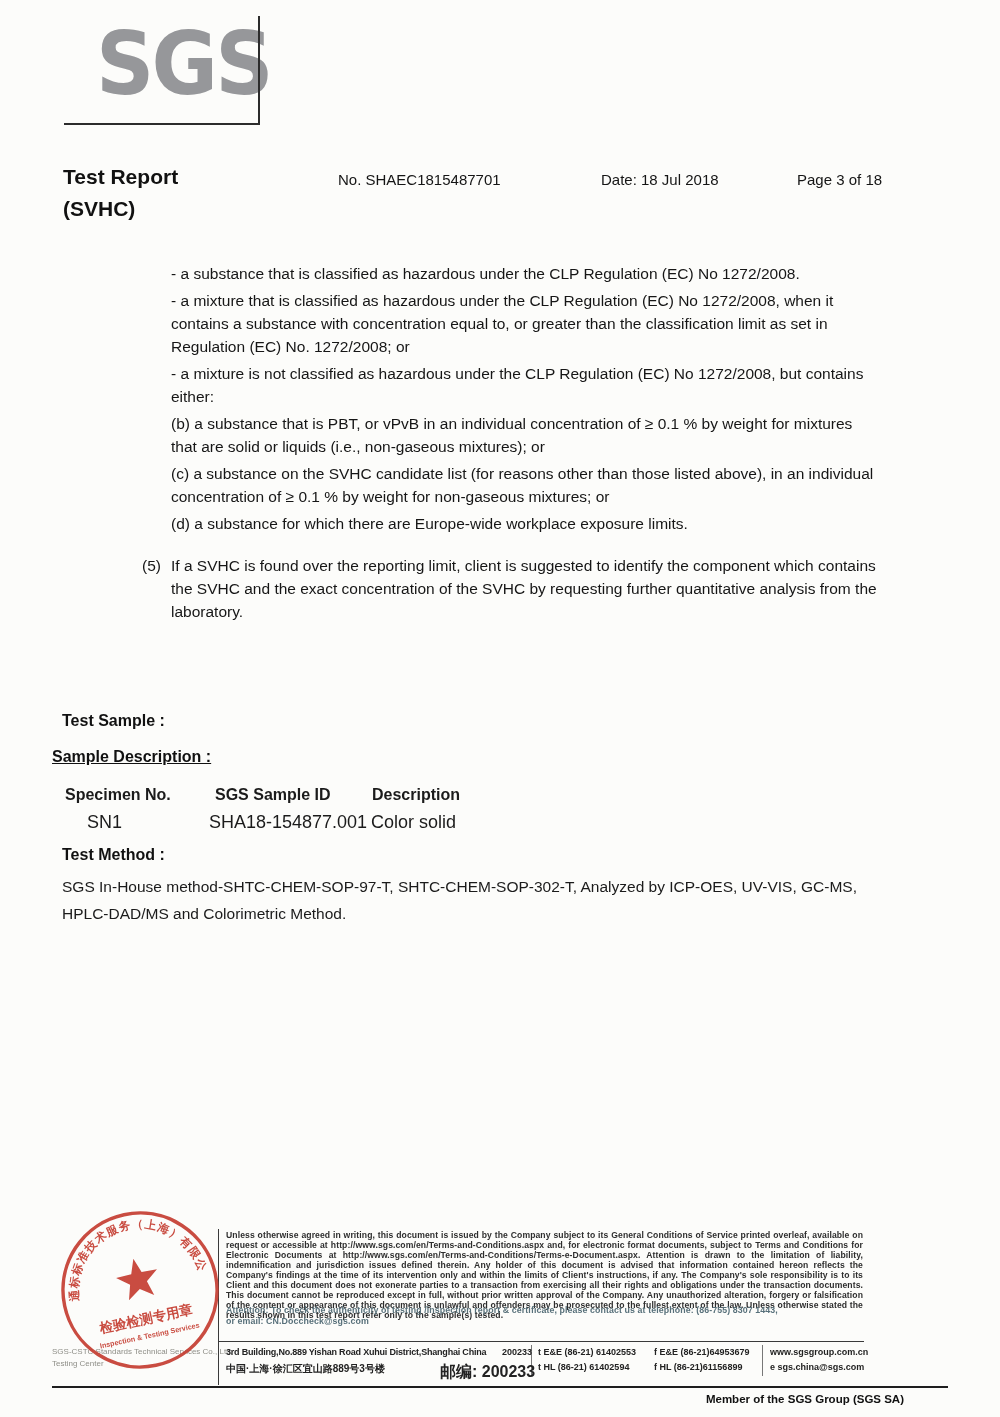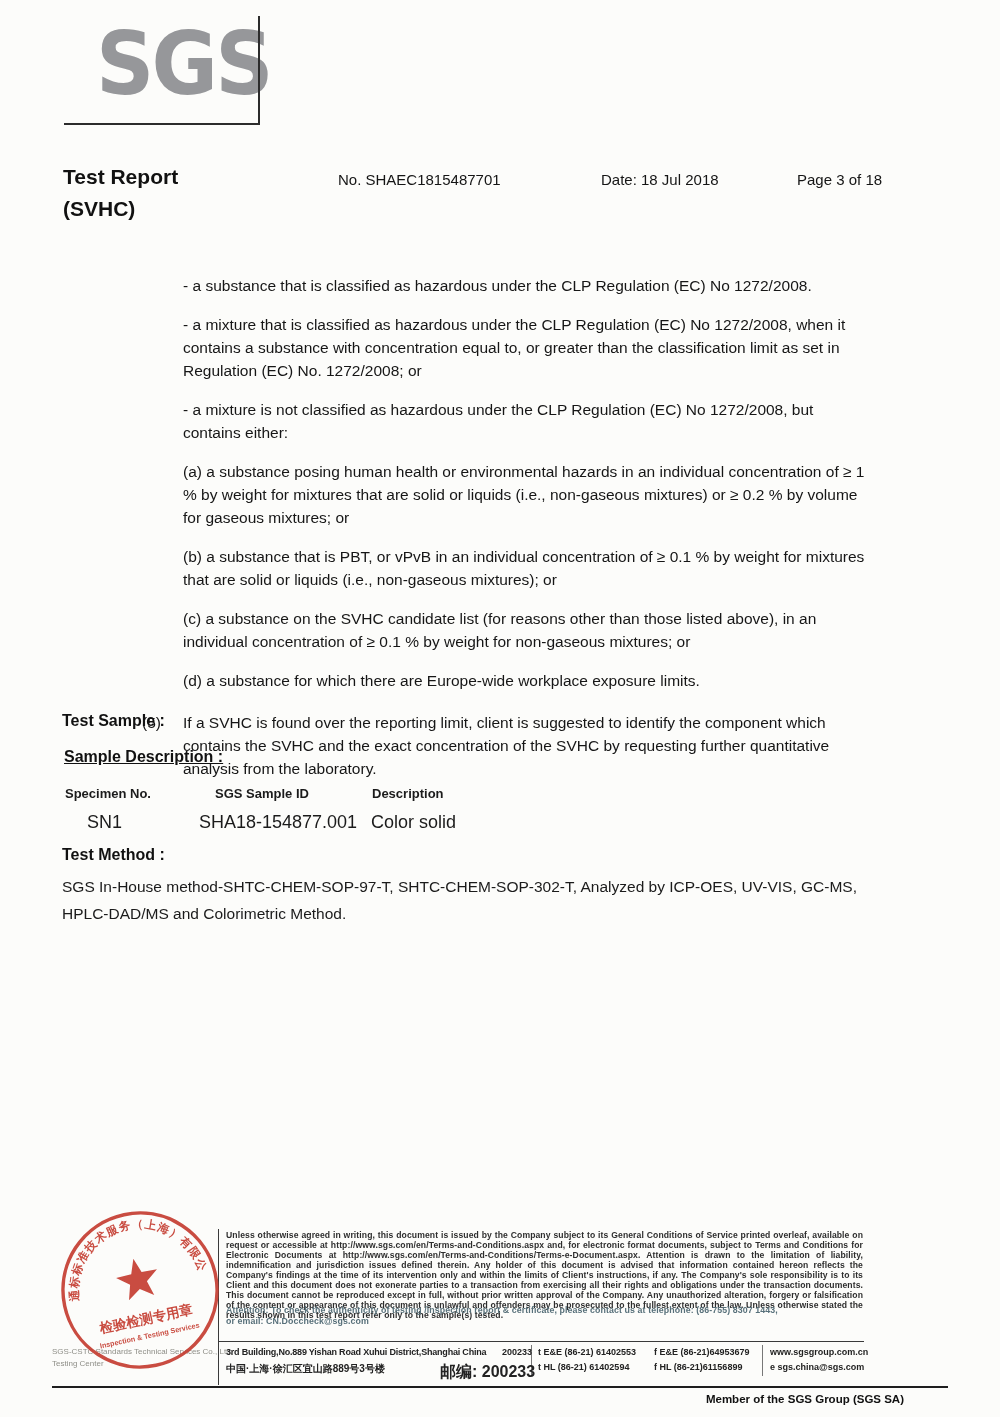--- a/index.html
+++ b/index.html
@@ -28,40 +28,40 @@
   .hdr { font-size:15px; color:#151515; }
   .hdr-no { left:338px; top:171px; }
   .hdr-date { left:601px; top:171px; }
   .hdr-page { left:797px; top:171px; }
 
   
   .body-block {
     left:167px; top:258px; width:717px;
     font-size:15.5px; line-height:23px; color:#161616;
   }
-  .body-block p { margin:16px; }
+  .body-block p { margin:4px; }
   .mb1 { margin-bottom:22px; }
   .mb2 { margin-bottom:20px; }
   .note5 { position:relative; margin-top:19px; }
   .note5-label { position:absolute; left:-25px; top:0; }
 
   .heading { font-size:16px; font-weight:bold; color:#111; }
   .ts-heading { left:62px; top:712px; }
-  .sd-heading { left:64px; top:748px; font-weight:600; text-decoration:underline; }
+  .sd-heading { left:52px; top:748px; font-weight:600; text-decoration:underline; }
   .tm-heading { left:62px; top:846px; }
   .tm-text { left:62px; top:873px; width:836px; font-size:15.5px; line-height:27px; }
 
   
-  .tbl-h { font-size:13px; font-weight:bold; }
+  .tbl-h { font-size:16px; font-weight:bold; }
   .tbl-d { font-size:18px; }
   .th1 { left:65px;  top:786px; }
   .th2 { left:215px; top:786px; }
   .th3 { left:372px; top:786px; }
   .td1 { left:87px;  top:812px; }
-  .td2 { left:199px; top:812px; }
+  .td2 { left:209px; top:812px; }
   .td3 { left:371px; top:812px; }
 
   
   .f-vline   { left:218px; top:1229px; width:1px; height:156px; background:#3a3a3a; }
   .f-midline { left:218px; top:1341px; width:646px; height:1px; background:#3a3a3a; }
   .f-botline { left:52px;  top:1386px; width:896px; height:2px; background:#1e1e1e; }
   .f-div1 { left:531px; top:1345px; width:1px; height:31px; background:#777; }
   .f-div2 { left:762px; top:1345px; width:1px; height:31px; background:#777; }
 
   .disclaimer {
@@ -104,21 +104,20 @@
   <div class="abs title title1">Test Report</div>
   <div class="abs title title2">(SVHC)</div>
   <div class="abs hdr hdr-no">No. SHAEC1815487701</div>
   <div class="abs hdr hdr-date">Date: 18 Jul 2018</div>
   <div class="abs hdr hdr-page">Page 3 of 18</div>
 
   <div class="abs body-block">
     <p class="mb1">- a substance that is classified as hazardous under the CLP Regulation (EC) No 1272/2008.</p>
     <p class="mb2">- a mixture that is classified as hazardous under the CLP Regulation (EC) No 1272/2008, when it contains a substance with concentration equal to, or greater than the classification limit as set in Regulation (EC) No. 1272/2008; or</p>
     <p>- a mixture is not classified as hazardous under the CLP Regulation (EC) No 1272/2008, but contains either:</p>
-    <p>(a) a substance posing human health or environmental hazards in an individual concentration of ≥ 1 % by weight for mixtures that are solid or liquids (i.e., non-gaseous mixtures) or ≥ 0.2 % by volume for gaseous mixtures; or</p>
     <p>(b) a substance that is PBT, or vPvB in an individual concentration of ≥ 0.1 % by weight for mixtures that are solid or liquids (i.e., non-gaseous mixtures); or</p>
     <p>(c) a substance on the SVHC candidate list (for reasons other than those listed above), in an individual concentration of ≥ 0.1 % by weight for non-gaseous mixtures; or</p>
     <p>(d) a substance for which there are Europe-wide workplace exposure limits.</p>
     <div class="note5">
       <span class="note5-label">(5)</span>
       <p>If a SVHC is found over the reporting limit, client is suggested to identify the component which contains the SVHC and the exact concentration of the SVHC by requesting further quantitative analysis from the laboratory.</p>
     </div>
   </div>
 
   <div class="abs heading ts-heading">Test Sample :</div>

